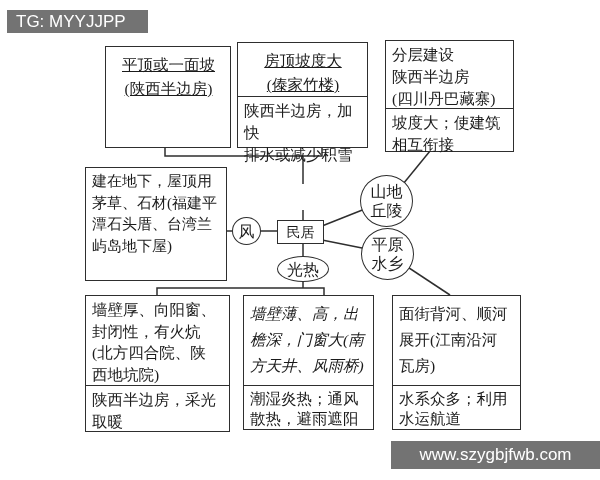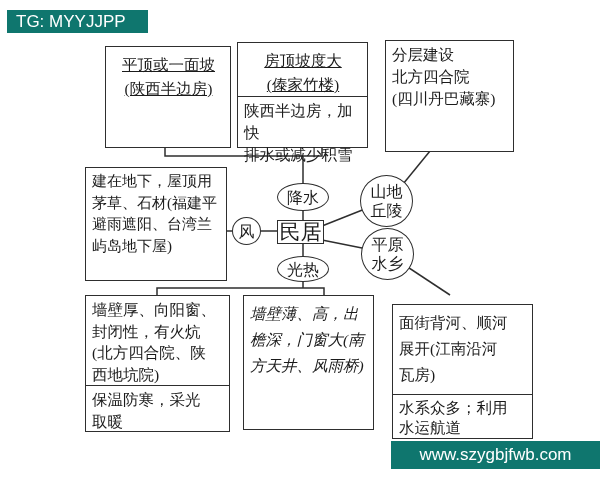--- a/index.html
+++ b/index.html
@@ -28,21 +28,21 @@
     position:absolute;z-index:2;background:#ffffff;
     border:1.6px solid #2e2e2e;box-sizing:border-box;
     display:flex;align-items:center;justify-content:center;
     font-size:16px;line-height:19px;text-align:center;white-space:pre-line;
   }
   .oval{border-radius:50%;}
   .rect{border-radius:0;}
 
   
   .bar{
-    position:absolute;z-index:3;background:#0f766e;color:#ffffff;
+    position:absolute;z-index:3;background:#737373;color:#ffffff;
     font-family:"Liberation Sans","DejaVu Sans",sans-serif;
     display:flex;align-items:center;
   }
   .bar.header{left:7px;top:10px;width:141px;height:23px;font-size:17px;padding-left:9px;box-sizing:border-box;}
   .bar.footer{left:391px;top:441px;width:209px;height:28px;font-size:17px;justify-content:center;text-align:right;}
 </style>
 </head>
 <body>
 
 <div class="canvas">
@@ -68,57 +68,60 @@
 
   <div class="fbox" style="left:237px;top:42px;width:131px;height:106px;">
     <div class="feature centered" style="height:53px;">房顶坡度大
 (傣家竹楼)</div>
     <div class="reason">陕西半边房，加快
 排水或减少积雪</div>
   </div>
 
   <div class="fbox" style="left:385px;top:40px;width:129px;height:112px;">
     <div class="feature" style="height:67px;">分层建设
-北方四合院
+陕西半边房
 (四川丹巴藏寨)</div>
+    <div class="reason">坡度大；使建筑
+相互衔接</div>
   </div>
 
   <div class="fbox" style="left:85px;top:167px;width:142px;height:114px;">
     <div class="feature" style="height:89px;font-size:15px;line-height:21.5px;">建在地下，屋顶用
 茅草、石材(福建平
-避雨遮阳、台湾兰
+潭石头厝、台湾兰
 屿岛地下屋)</div>
   </div>
 
   <div class="fbox" style="left:85px;top:295px;width:145px;height:137px;">
     <div class="feature" style="height:89px;line-height:21.5px;">墙壁厚、向阳窗、
 封闭性，有火炕
 (北方四合院、陕
 西地坑院)</div>
-    <div class="reason">保温防寒，采光
+    <div class="reason">陕西半边房，采光
 取暖</div>
   </div>
 
   <div class="fbox" style="left:243px;top:295px;width:131px;height:135px;">
     <div class="feature" style="height:92px;line-height:26px;padding-top:5px;font-style:italic;">墙壁薄、高，出
 檐深，门窗大(南
 方天井、风雨桥)</div>
+    <div class="reason" style="line-height:20px;">潮湿炎热；通风
+散热，避雨遮阳</div>
   </div>
 
-  <div class="fbox" style="left:392px;top:304px;width:141px;height:135px;">
+  <div class="fbox" style="left:392px;top:295px;width:129px;height:135px;">
     <div class="feature" style="height:91px;line-height:26px;padding-top:5px;">面街背河、顺河
 展开(江南沿河
 瓦房)</div>
     <div class="reason" style="line-height:20px;">水系众多；利用
 水运航道</div>
   </div>
 
-  <div class="node rect" style="left:277px;top:220px;width:47px;height:24px;font-size:21px;">民居</div>
+  <div class="node rect" style="left:277px;top:220px;width:47px;height:24px;font-size:14px;">民居</div>
 
-  <div class="node oval" style="left:277px;top:183px;width:52px;height:28px;">降水</div>
 
   <div class="node oval" style="left:232px;top:217px;width:29px;height:28px;">风</div>
 
   <div class="node oval" style="left:277px;top:256px;width:52px;height:26px;">光热</div>
 
   <div class="node oval" style="left:361px;top:228px;width:53px;height:52px;">平原
 水乡</div>
 
   <div class="node oval" style="left:360px;top:175px;width:53px;height:52px;">山地
 丘陵</div>

